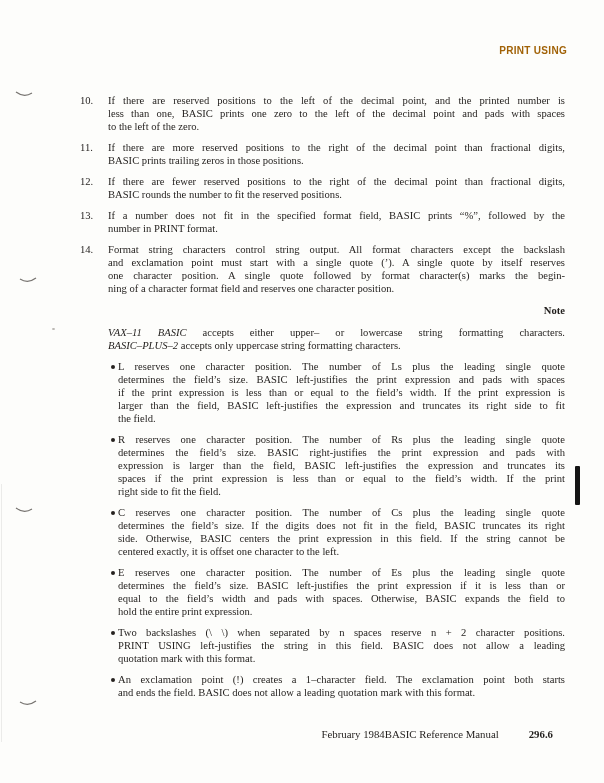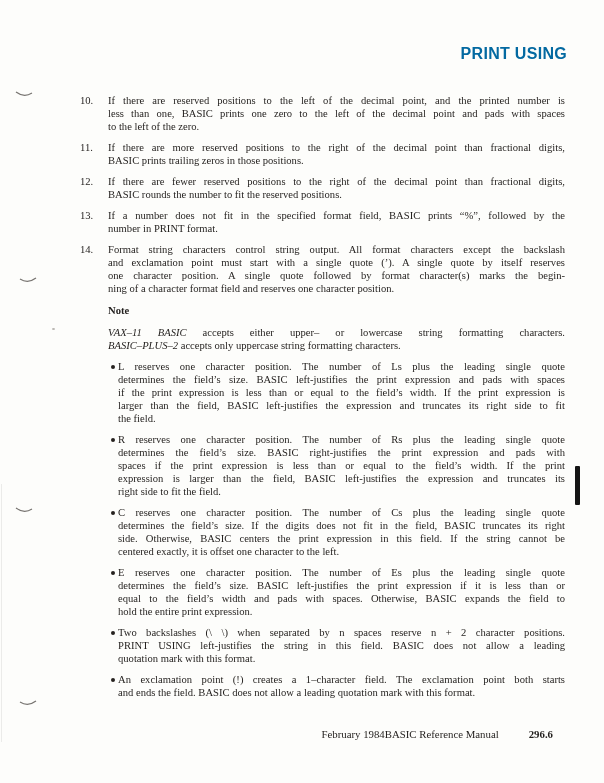--- a/index.html
+++ b/index.html
@@ -7,36 +7,36 @@
     position:relative;
     width:604px; height:783px;
     background:#fdfdfb;
     overflow:hidden;
     color:#211e1c;
     font-family:"Liberation Serif", serif;
   }
   .page-header {
     position:absolute; top:45px; right:37px;
     font-family:"Liberation Sans", sans-serif;
-    font-weight:bold; font-size:16px; letter-spacing:.3px;
-    color:#0369a1;
+    font-weight:bold; font-size:10px; letter-spacing:.3px;
+    color:#a16207;
   }
   .content {
     position:absolute; top:94px; left:80px; right:39px;
     font-size:10.6px; line-height:13px;
   }
   .item { display:flex; margin-bottom:8px; }
   .item-num { width:28px; flex:none; }
   .item-body { flex:1; min-width:0; }
   .line { text-align:justify; text-align-last:justify; }
   [data-bind-lines] .line:last-child { text-align-last:left; }
   .it { font-style:italic; }
   .note-heading {
     margin:9px 0 9px 28px;
-    text-align:left; font-weight:bold;
+    text-align:right; font-weight:bold;
   }
   .note-body { margin-left:28px; margin-bottom:8px; }
   .bullet-item { position:relative; padding-left:38px; margin-bottom:8px; }
   .bullet-glyph {
     position:absolute; left:31px; top:4.5px;
     width:4px; height:4px; border-radius:50%; background:#26221f;
   }
   .page-footer {
     position:absolute; top:728px; left:58px; right:51px;
     display:flex; justify-content:flex-end;
@@ -126,22 +126,22 @@
           <div class="line">larger than the field, BASIC left-justifies the expression and truncates its right side to fit</div>
           <div class="line">the field.</div>
         </div>
     </div>
 
     <div class="bullet-item">
       <span class="bullet-glyph"></span>
       <div class="bullet-body" data-bind-lines="bullet_items.1.lines">
           <div class="line">R reserves one character position. The number of Rs plus the leading single quote</div>
           <div class="line">determines the field’s size. BASIC right-justifies the print expression and pads with</div>
+          <div class="line">expression is larger than the field, BASIC left-justifies the expression and truncates its</div>
           <div class="line">spaces if the print expression is less than or equal to the field’s width. If the print</div>
-          <div class="line">expression is larger than the field, BASIC left-justifies the expression and truncates its</div>
           <div class="line">right side to fit the field.</div>
         </div>
     </div>
 
     <div class="bullet-item">
       <span class="bullet-glyph"></span>
       <div class="bullet-body" data-bind-lines="bullet_items.2.lines">
           <div class="line">C reserves one character position. The number of Cs plus the leading single quote</div>
           <div class="line">determines the field’s size. If the digits does not fit in the field, BASIC truncates its right</div>
           <div class="line">side. Otherwise, BASIC centers the print expression in this field. If the string cannot be</div>

